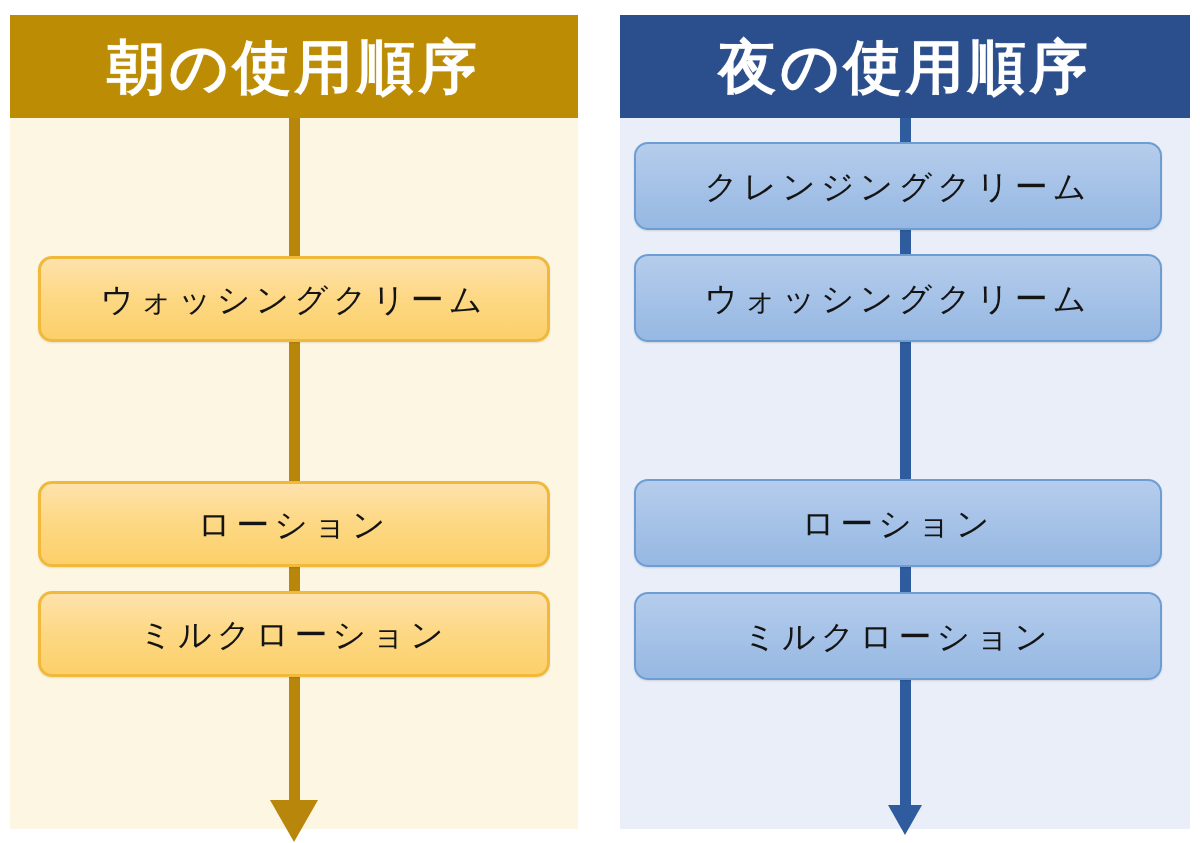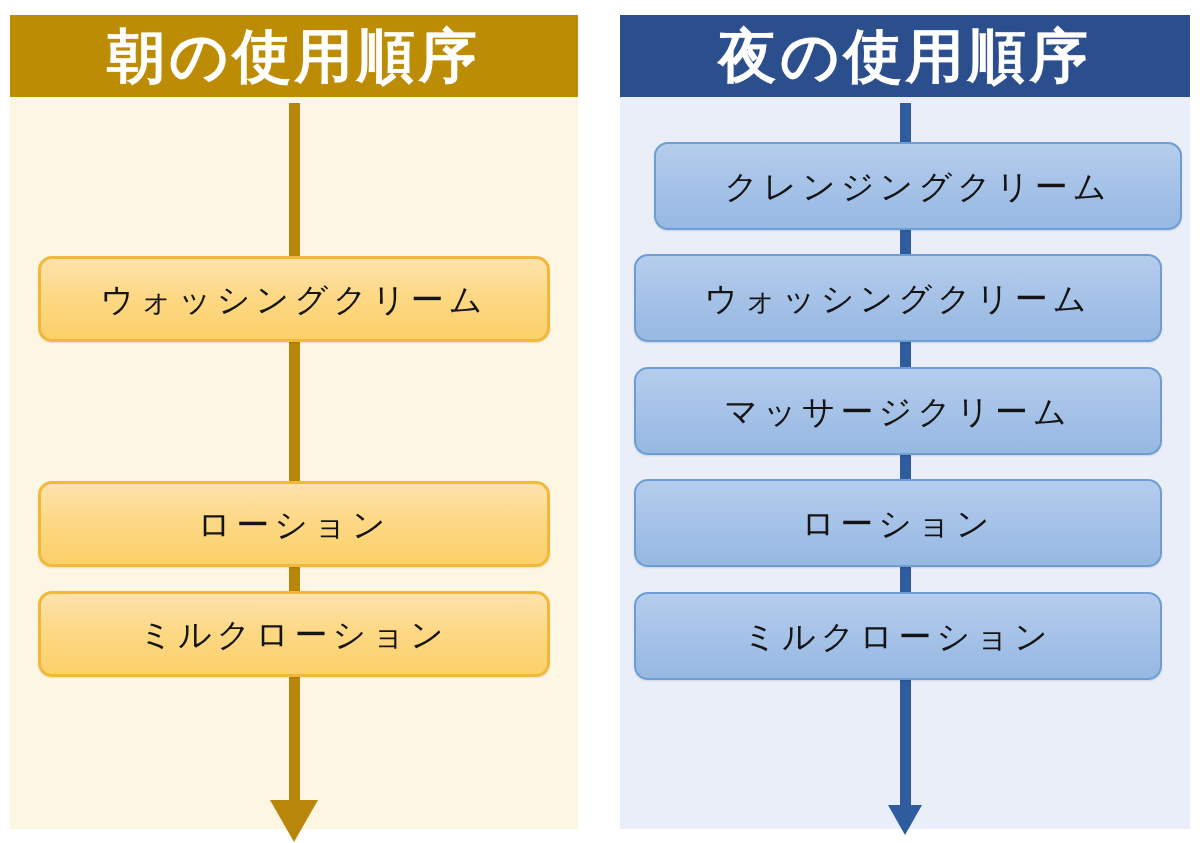--- a/index.html
+++ b/index.html
@@ -42,21 +42,21 @@
     height: 814px;
     background: #E9EEF8;
   }
 
   
   .panel-header {
     position: absolute;
     left: 0;
     top: 0;
     width: 100%;
-    height: 82px;
+    height: 103px;
     box-sizing: border-box;
     display: flex;
     align-items: center;
     justify-content: center;
     z-index: 5;
   }
   .panel-morning .panel-header { background: #BC8C05; }
   .panel-night   .panel-header { background: #2B4E8C; }
 
   .panel-header-title {
@@ -155,21 +155,21 @@
     box-shadow: 0 1px 2px rgba(0,0,0,0.12);
   }
   .panel-night .step .step-label { font-size: 33px; }
 
   
   .panel-morning .step-0 { top: 241px; }
   .panel-morning .step-1 { top: 466px; }
   .panel-morning .step-2 { top: 576px; }
 
   
-  .panel-night .step-0 { top: 127px; margin-left: 20px; }
+  .panel-night .step-0 { top: 127px; }
   .panel-night .step-1 { top: 239px; }
   .panel-night .step-2 { top: 352px; }
   .panel-night .step-3 { top: 464px; }
   .panel-night .step-4 { top: 577px; }
   .panel-night .step-5 { top: 689px; }
 </style>
 </head>
 <body>
 
 <div class="board">
@@ -207,23 +207,20 @@
     <div class="arrowhead arrowhead-night"></div>
 
     <div class="step step-0">
       <span class="step-label">クレンジングクリーム</span>
     </div>
 
     <div class="step step-1">
       <span class="step-label">ウォッシングクリーム</span>
     </div>
 
-    <div class="step step-2">
-      <span class="step-label">マッサージクリーム</span>
-    </div>
 
     <div class="step step-3">
       <span class="step-label">ローション</span>
     </div>
 
     <div class="step step-4">
       <span class="step-label">ミルクローション</span>
     </div>
 
 

